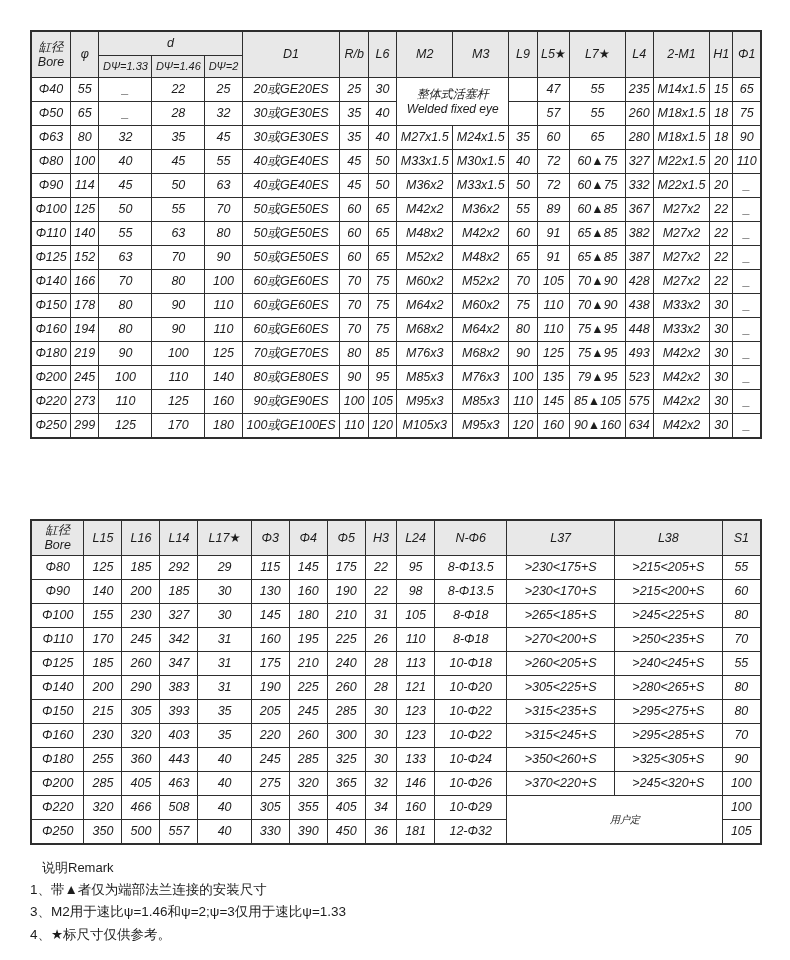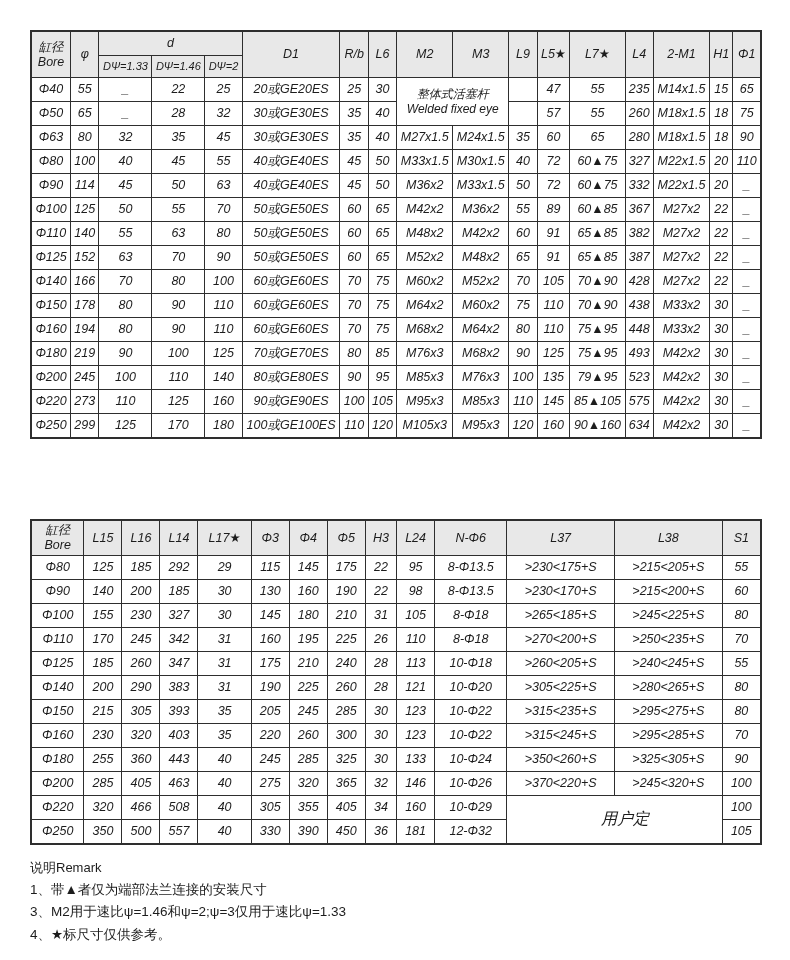--- a/index.html
+++ b/index.html
@@ -31,23 +31,23 @@
     white-space:nowrap;
     height:21px;
     line-height:1.15;
   }
   th{background:var(--header-bg);}
   table.t2{margin-top:80px;}
   table.t2 th{height:32px;}
   .sub{font-size:11px;height:19px;}
   .hdr2{line-height:1.2;}
   .weld{font-size:12px;line-height:1.25;text-align:center;}
-  .user{font-size:16px;padding-left:24px;}
+  .user{font-size:10px;padding-left:24px;}
   .remarks{margin-top:14px;font-size:13.5px;}
-  .remark-title{font-size:13px;margin-bottom:2px;}
+  .remark-title{font-size:13px;margin-bottom:2px;margin-left:12px;}
   .remark-item{line-height:1.65;}
 </style>
 </head>
 <body>
 
 <div class="page">
 
   <table class="t1">
       <thead>
         <tr>

